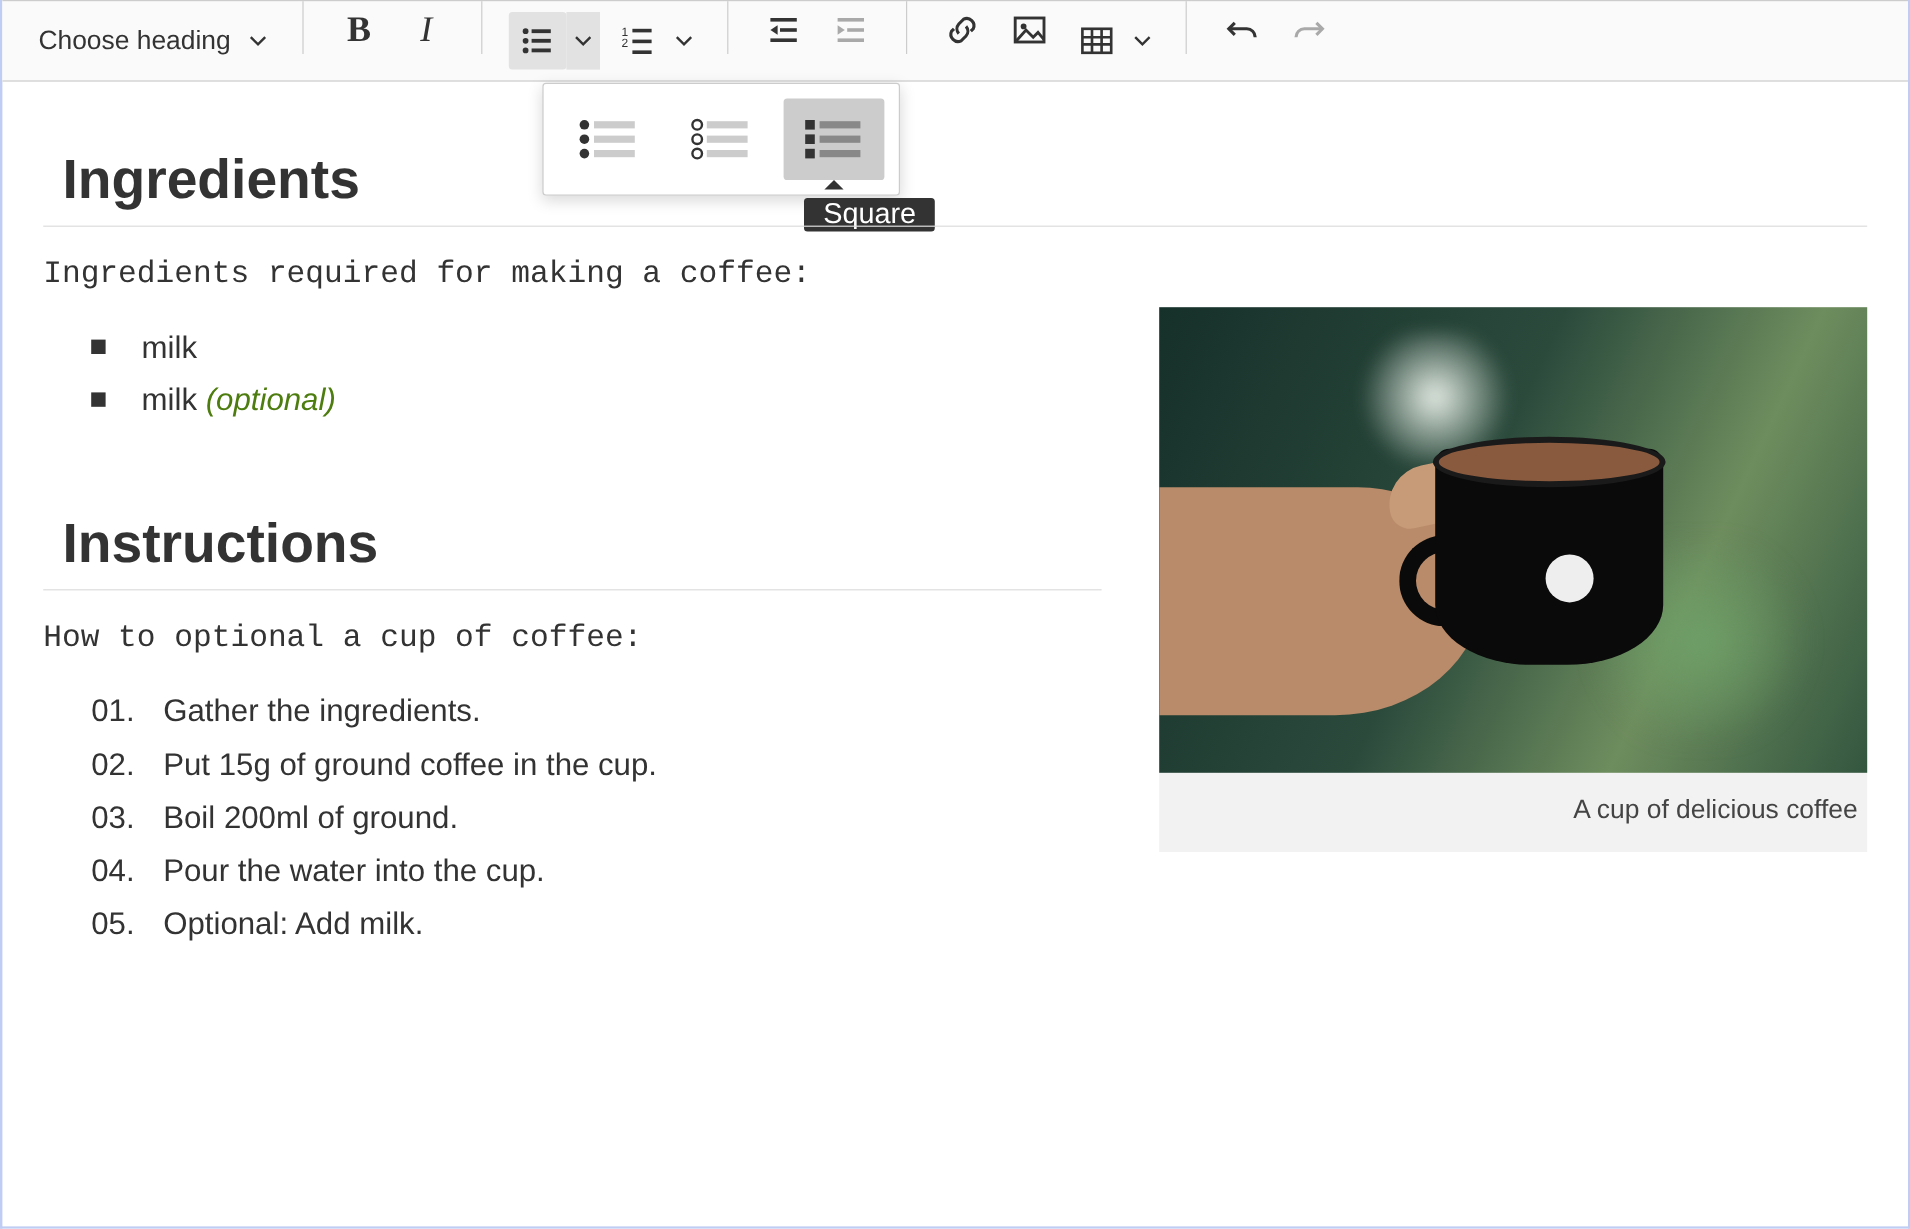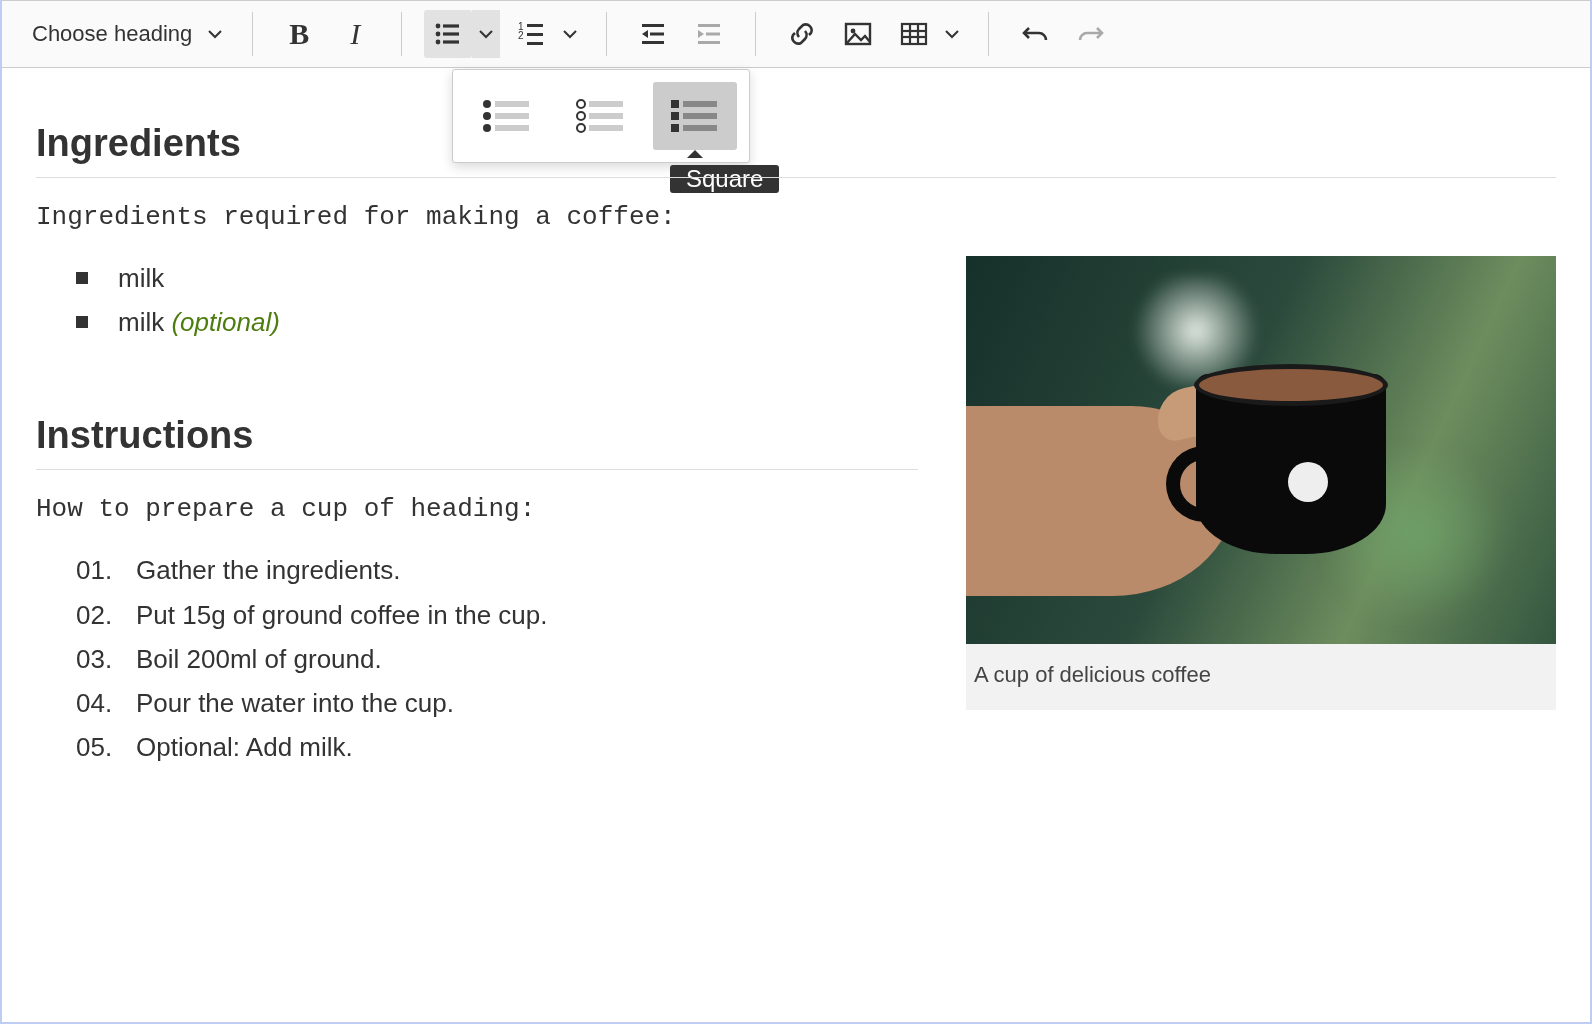--- a/index.html
+++ b/index.html
@@ -19,21 +19,20 @@
     display: flex;
     flex-direction: column;
   }
   
   .toolbar {
     background: #fafafa;
     border-bottom: 1px solid #ccc;
     border-top: 1px solid #ccc;
     height: 68px;
     display: flex;
-    align-items: center;
     padding: 0 22px;
     gap: 8px;
     position: relative;
   }
   .heading-btn {
     display: flex;
     align-items: center;
     gap: 14px;
     font-size: 22px;
     color: #333;
@@ -119,23 +118,23 @@
   
   .content {
     flex:1;
     padding: 24px 34px 40px 34px;
     overflow:auto;
     position:relative;
     font-size: 26px;
     color:#333;
   }
   .doc-h2 {
-    font-size: 38px;
+    font-size: 46px;
     font-weight: 600;
-    margin: 30px 0 12px 0;
+    margin: 30px 0 12px 16px;
   }
   .rule {
     border: none;
     border-top: 1px solid #ddd;
     margin: 6px 0 24px 0;
     width: 100%;
   }
   .rule.short { width: 58%; }
   .intro { margin: 10px 0 24px 0; font-family: Liberation Mono, monospace; }
   ul.sq { list-style:none; padding:0; margin:0 0 0 40px; }
@@ -229,21 +228,21 @@
   }
   .cup-logo {
     position:absolute;
     left:322px; top:206px;
     width:40px; height:40px;
     background:#eee;
     border-radius:50%;
   }
   .caption-bar {
     background:#f2f2f2;
-    text-align:left;
+    text-align:right;
     font-size:22px;
     color:#444;
     padding:18px 8px 22px;
   }
 </style>
 </head>
 <body>
 
 <div class="editor-frame">
   <div class="toolbar">
@@ -409,21 +408,21 @@
     <hr class="rule">
     <div class="intro">Ingredients required for making a coffee:</div>
 
     <ul class="sq" id="ing-list">
         <li>milk</li>
         <li>milk <span class="optional">(optional)</span></li>
       </ul>
 
     <div class="doc-h2" style="margin-top:70px">Instructions</div>
     <hr class="rule short">
-    <div class="intro">How to prepare a cup of heading:</div>
+    <div class="intro">How to optional a cup of coffee:</div>
 
     <ol class="lz" id="step-list">
         <li>Gather the ingredients.</li>
         <li>Put 15g of ground coffee in the cup.</li>
         <li>Boil 200ml of ground.</li>
         <li>Pour the water into the cup.</li>
         <li>Optional: Add milk.</li>
       </ol>
 
     <div class="figure">

